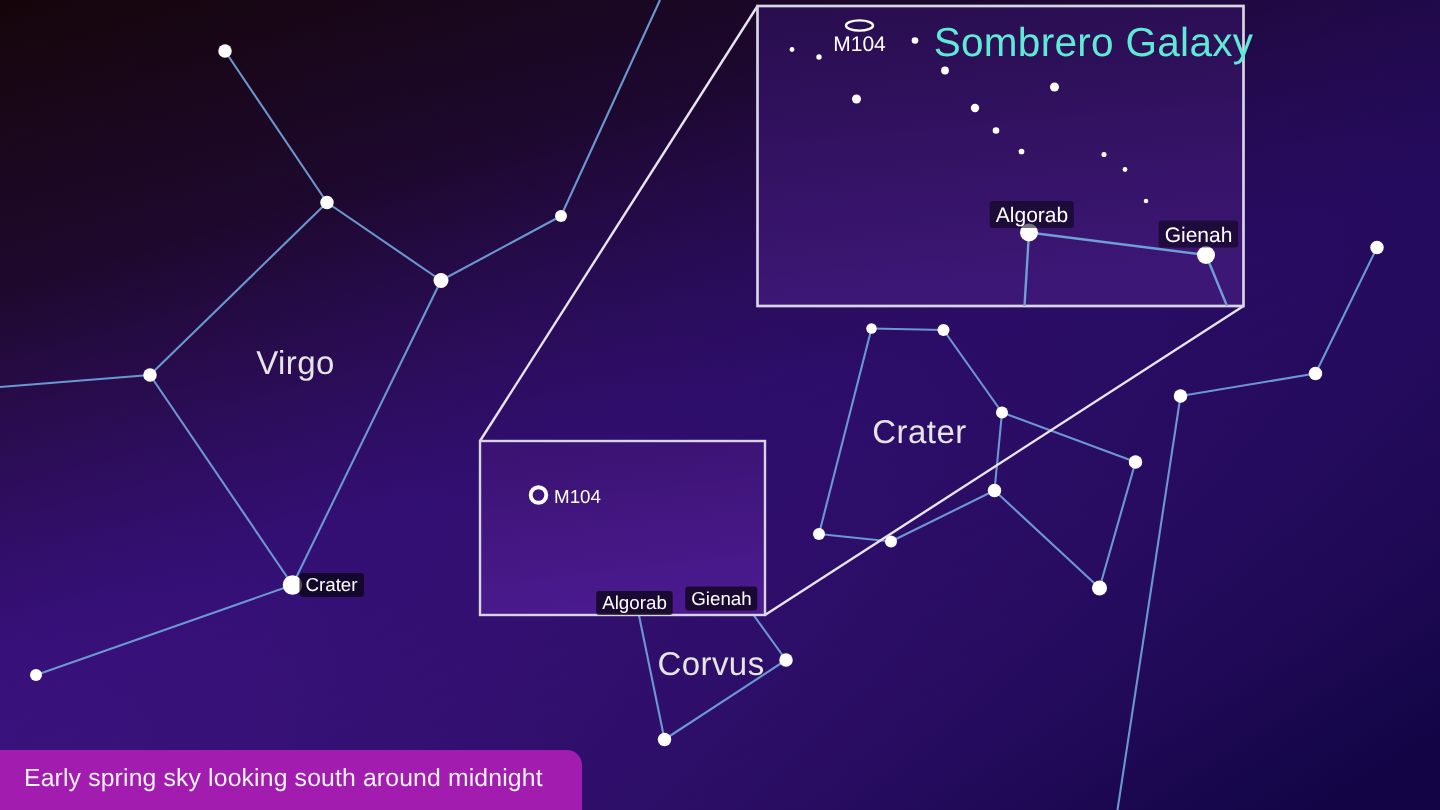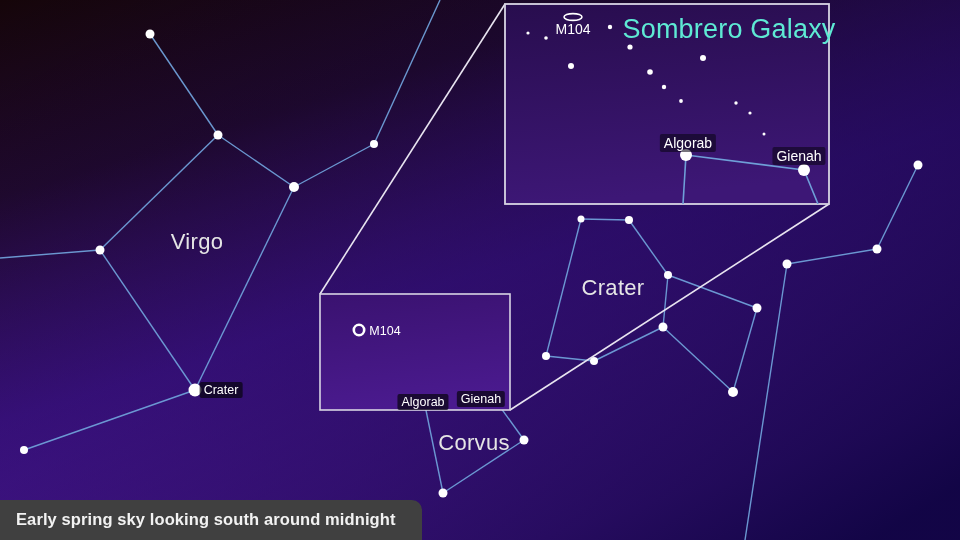--- a/index.html
+++ b/index.html
@@ -10,22 +10,22 @@
   .lbl{position:absolute;transform:translate(-50%,-50%);white-space:nowrap;
        pointer-events:none;}
   .const-name{font-size:22px;color:#e5e5e5;letter-spacing:.3px;}
   .star-name{font-size:12.5px;color:#ffffff;background:rgba(8,4,16,.72);
              padding:1px 4px;border-radius:2px;}
   .star-name-big{font-size:14px;color:#ffffff;background:rgba(8,4,16,.55);
              padding:1px 4px;border-radius:2px;}
   .dso-name{font-size:12.5px;color:#ffffff;}
   .dso-name-big{font-size:14px;color:#ffffff;}
   .inset-title{font-size:27px;color:#5eead4;letter-spacing:.2px;}
-  #caption{position:absolute;left:0;bottom:0;background:#404040;
-           border-top-right-radius:10px;padding:10px 26px 11px 16px;font-weight:bold;}
+  #caption{position:absolute;left:0;bottom:0;background:#a21caf;
+           border-top-right-radius:10px;padding:10px 26px 11px 16px;}
   #caption span{font-size:16.5px;color:#f2f2f2;letter-spacing:.1px;}
 </style>
 </head>
 <body>
 
 <div id="stage">
   <svg id="sky" viewBox="0 0 960 540">
     <defs>
       <linearGradient id="skyGrad" x1="0" y1="0" x2="0.55" y2="1">
         <stop offset="0%" stop-color="#150509"></stop>

